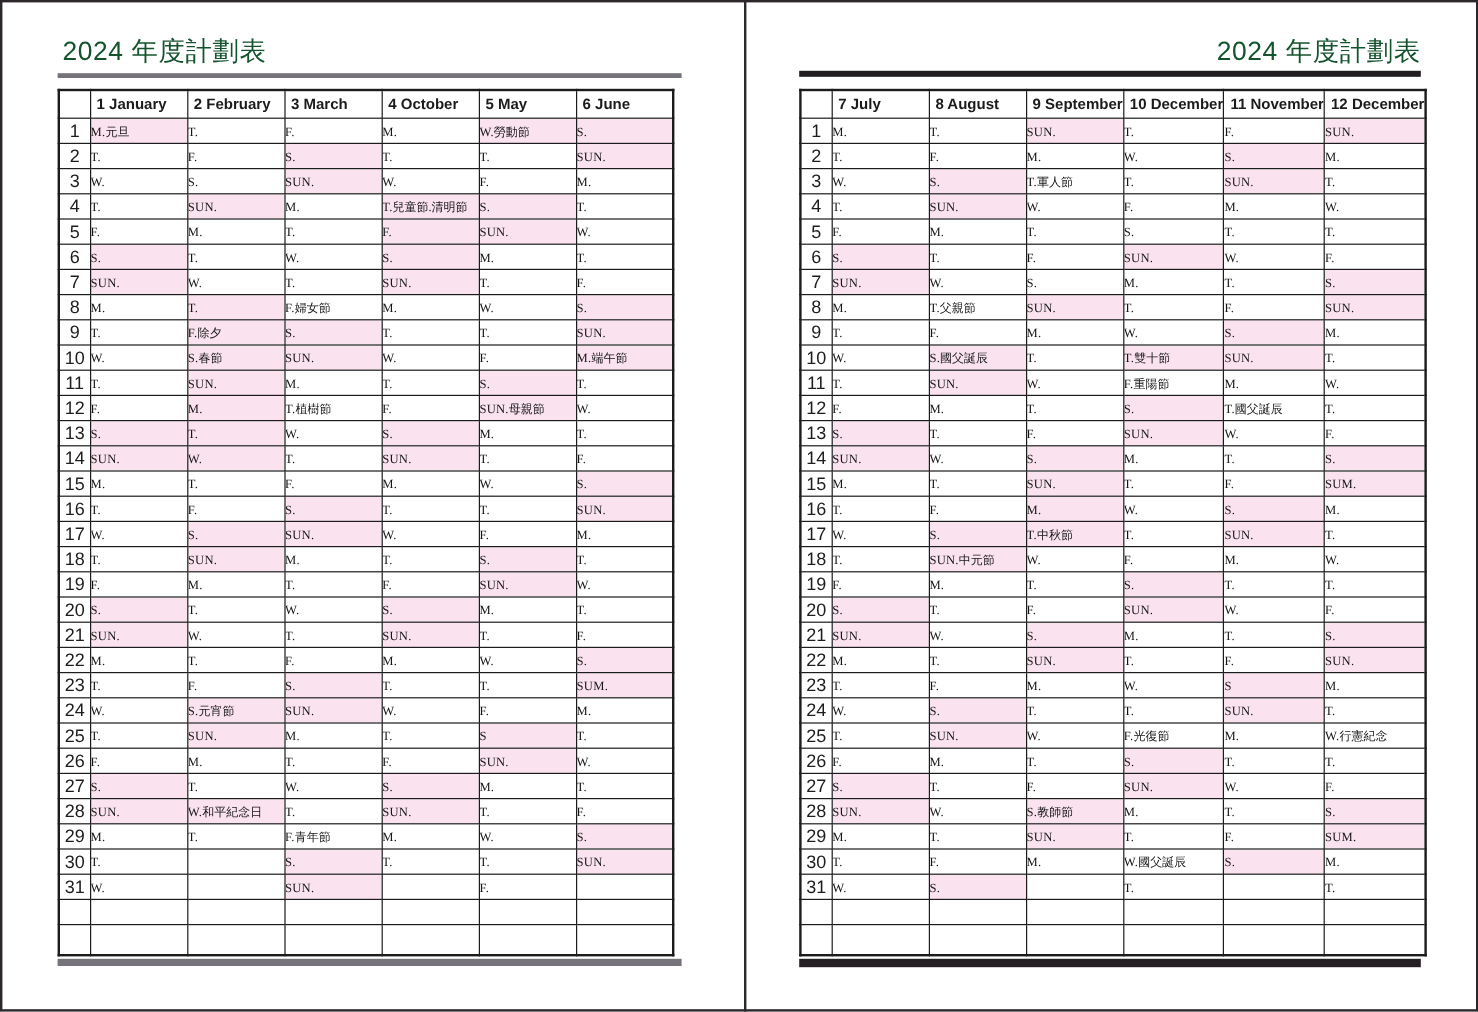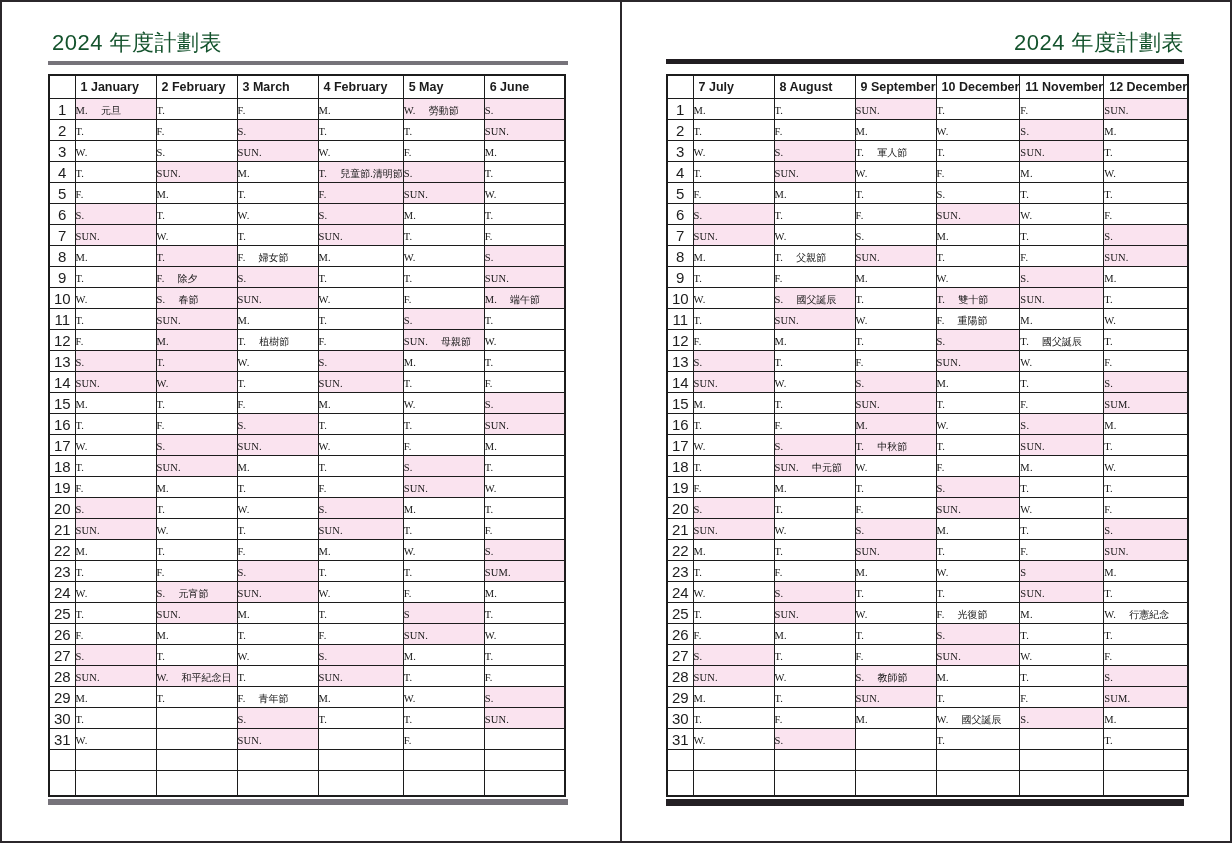--- a/index.html
+++ b/index.html
@@ -44,21 +44,21 @@
     font-family:"Liberation Sans","DejaVu Sans",sans-serif;
   }
   td.cell{padding-left:4px;vertical-align:middle;}
   td.hl{background:#fae3ef;}
   span.wd{
     font-family:"Liberation Serif","DejaVu Serif",serif;
     font-size:10.5px;color:#161616;letter-spacing:0.2px;
   }
   span.hol{
     font-family:"Liberation Serif","DejaVu Serif",serif;
-    font-size:10px;color:#161616;margin-left:13px;
+    font-size:10px;color:#161616;margin-left:0;
   }
 </style>
 </head>
 <body>
 
 <div class="frame"></div>
 <div class="divider"></div>
 
 <div class="page-title title-left">2024 年度計劃表</div>
 <div class="rule rule-left-top"></div>
@@ -75,21 +75,21 @@
     <col style="width:81px">
       <col style="width:81px">
       <col style="width:81px">
   </colgroup>
   <thead>
       <tr>
     <th></th>
   <th>1 January</th>
         <th>2 February</th>
         <th>3 March</th>
-        <th>4 February</th>
+        <th>4 October</th>
         <th>5 May</th>
         <th>6 June</th>
       </tr>
     </thead>
   <tbody>
       <tr>
         <td class="num">1</td>
         <td class="cell hl"><span class="wd">M.</span><span class="hol">元旦</span></td>
         <td class="cell"><span class="wd">T.</span></td>
         <td class="cell"><span class="wd">F.</span></td>

